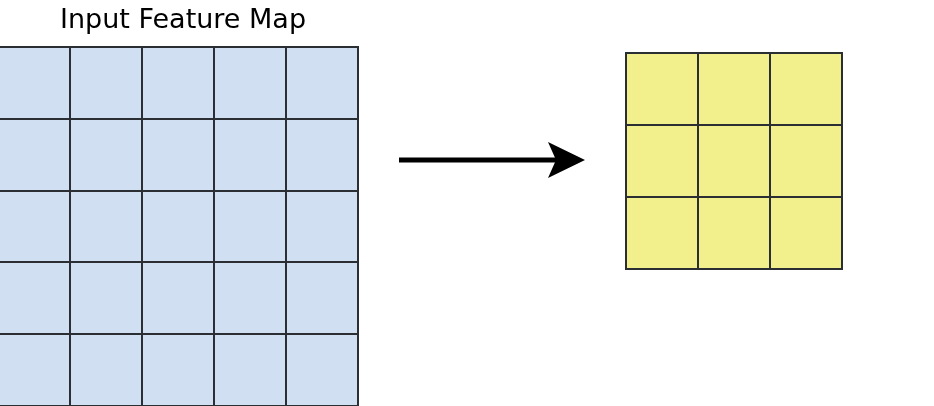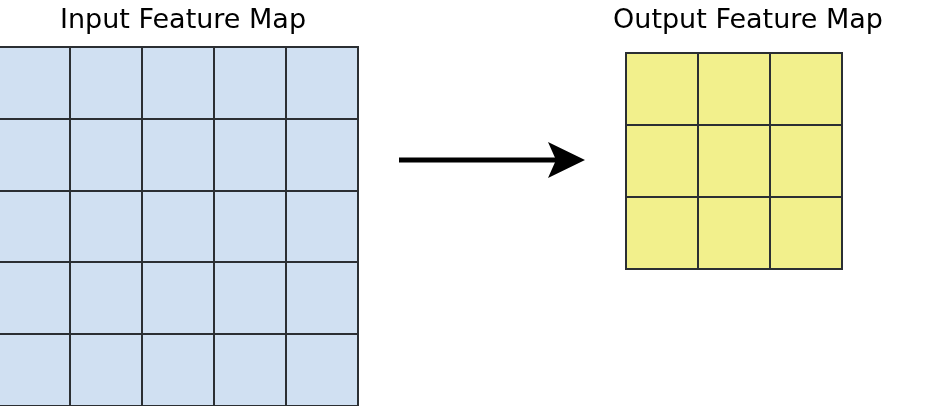--- a/index.html
+++ b/index.html
@@ -81,21 +81,20 @@
     height: 46px;
   }
 </style>
 </head>
 <body>
 
 <div id="canvas">
 
   <div class="title" id="input-title">Input Feature Map</div>
 
-  <div class="title" id="output-title">Output Feature Map</div>
 
   <div class="grid" id="input-grid">
       <div class="cell input"></div>
       <div class="cell input"></div>
       <div class="cell input"></div>
       <div class="cell input"></div>
       <div class="cell input"></div>
       <div class="cell input"></div>
       <div class="cell input"></div>
       <div class="cell input"></div>

